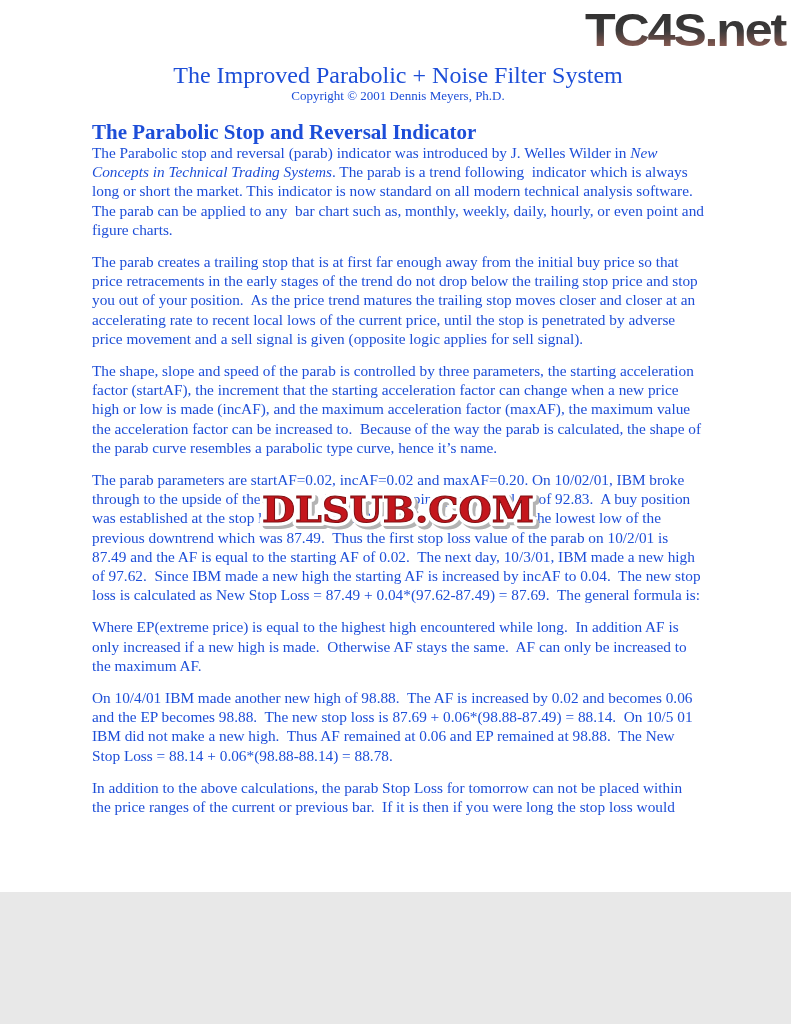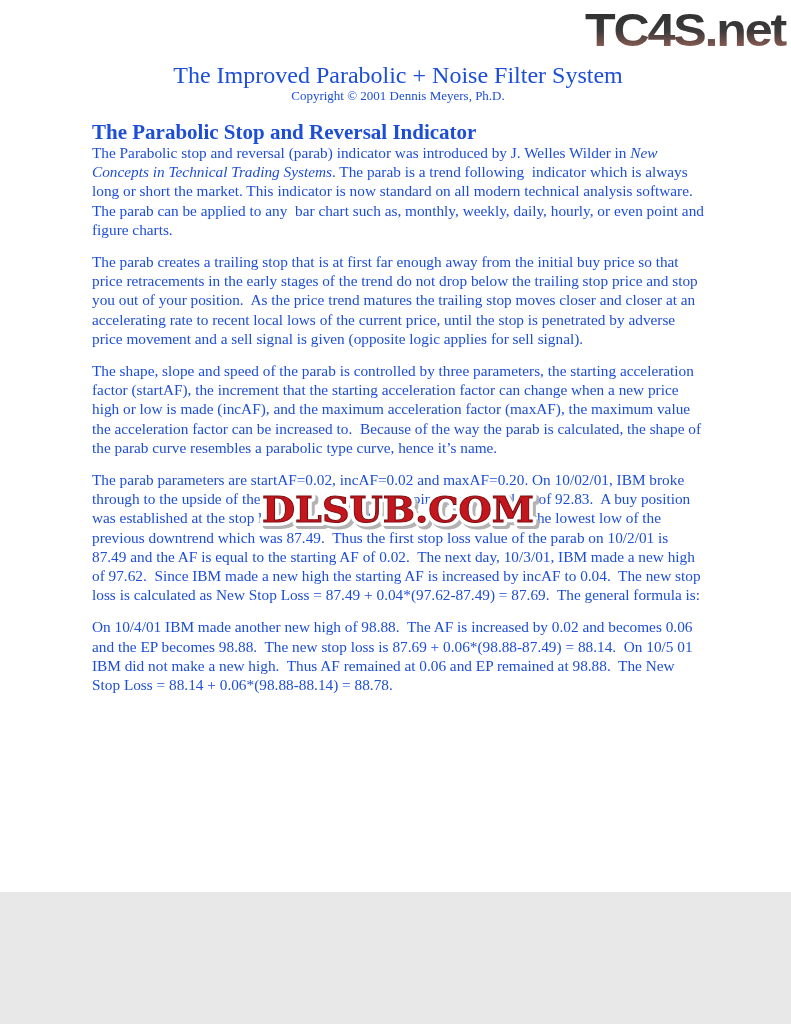--- a/index.html
+++ b/index.html
@@ -98,23 +98,25 @@
     <p class="body-text first"><span>The Parabolic stop and reversal (parab) indicator was introduced by J. Welles Wilder in </span><i>New Concepts in Technical Trading Systems</i><span>. The parab is a trend following  indicator which is always long or short the market. This indicator is now standard on all modern technical analysis software. The parab can be applied to any  bar chart such as, monthly, weekly, daily, hourly, or even point and figure charts.</span></p>
 
     <p class="body-text">The parab creates a trailing stop that is at first far enough away from the initial buy price so that price retracements in the early stages of the trend do not drop below the trailing stop price and stop you out of your position.  As the price trend matures the trailing stop moves closer and closer at an accelerating rate to recent local lows of the current price, until the stop is penetrated by adverse price movement and a sell signal is given (opposite logic applies for sell signal).</p>
 
     <p class="body-text">The shape, slope and speed of the parab is controlled by three parameters, the starting acceleration factor (startAF), the increment that the starting acceleration factor can change when a new price high or low is made (incAF), and the maximum acceleration factor (maxAF), the maximum value the acceleration factor can be increased to.  Because of the way the parab is calculated, the shape of the parab curve resembles a parabolic type curve, hence it’s name.</p>
 
 
     <p class="body-text">The parab parameters are startAF=0.02, incAF=0.02 and maxAF=0.20. On 10/02/01, IBM broke through to the upside of the previous day’s down sloping parab stop loss of 92.83.  A buy position was established at the stop loss price of 92.83.  The stop loss was put at the lowest low of the previous downtrend which was 87.49.  Thus the first stop loss value of the parab on 10/2/01 is 87.49 and the AF is equal to the starting AF of 0.02.  The next day, 10/3/01, IBM made a new high of 97.62.  Since IBM made a new high the starting AF is increased by incAF to 0.04.  The new stop loss is calculated as New Stop Loss = 87.49 + 0.04*(97.62-87.49) = 87.69.  The general formula is:</p>
 
 
+    <p class="body-text">Where EP(extreme price) is equal to the highest high encountered while long.  In addition AF is only increased if a new high is made.  Otherwise AF stays the same.  AF can only be increased to the maximum AF.</p>
 
     <p class="body-text">On 10/4/01 IBM made another new high of 98.88.  The AF is increased by 0.02 and becomes 0.06 and the EP becomes 98.88.  The new stop loss is 87.69 + 0.06*(98.88-87.49) = 88.14.  On 10/5 01 IBM did not make a new high.  Thus AF remained at 0.06 and EP remained at 98.88.  The New Stop Loss = 88.14 + 0.06*(98.88-88.14) = 88.78.</p>
 
+    <p class="body-text">In addition to the above calculations, the parab Stop Loss for tomorrow can not be placed within the price ranges of the current or previous bar.  If it is then if you were long the stop loss would</p>
   </div>
 
   <svg class="wm-dlsub" width="296" height="50" viewBox="0 0 296 50">
     <text x="151" y="38" text-anchor="middle" textLength="272" lengthAdjust="spacingAndGlyphs" font-family="DejaVu Serif, serif" font-weight="bold" font-size="36" fill="#b3b3b3" stroke="#b3b3b3" stroke-width="8" stroke-linejoin="round">DLSUB.COM</text>
     <text x="148" y="35" text-anchor="middle" textLength="272" lengthAdjust="spacingAndGlyphs" font-family="DejaVu Serif, serif" font-weight="bold" font-size="36" fill="#ffffff" stroke="#ffffff" stroke-width="8" stroke-linejoin="round">DLSUB.COM</text>
     <text x="148" y="35" text-anchor="middle" textLength="272" lengthAdjust="spacingAndGlyphs" font-family="DejaVu Serif, serif" font-weight="bold" font-size="36" fill="#c4161c" stroke="#7d0f13" stroke-width="1">DLSUB.COM</text>
   </svg>
 
   <div class="page-number">1</div>
 

